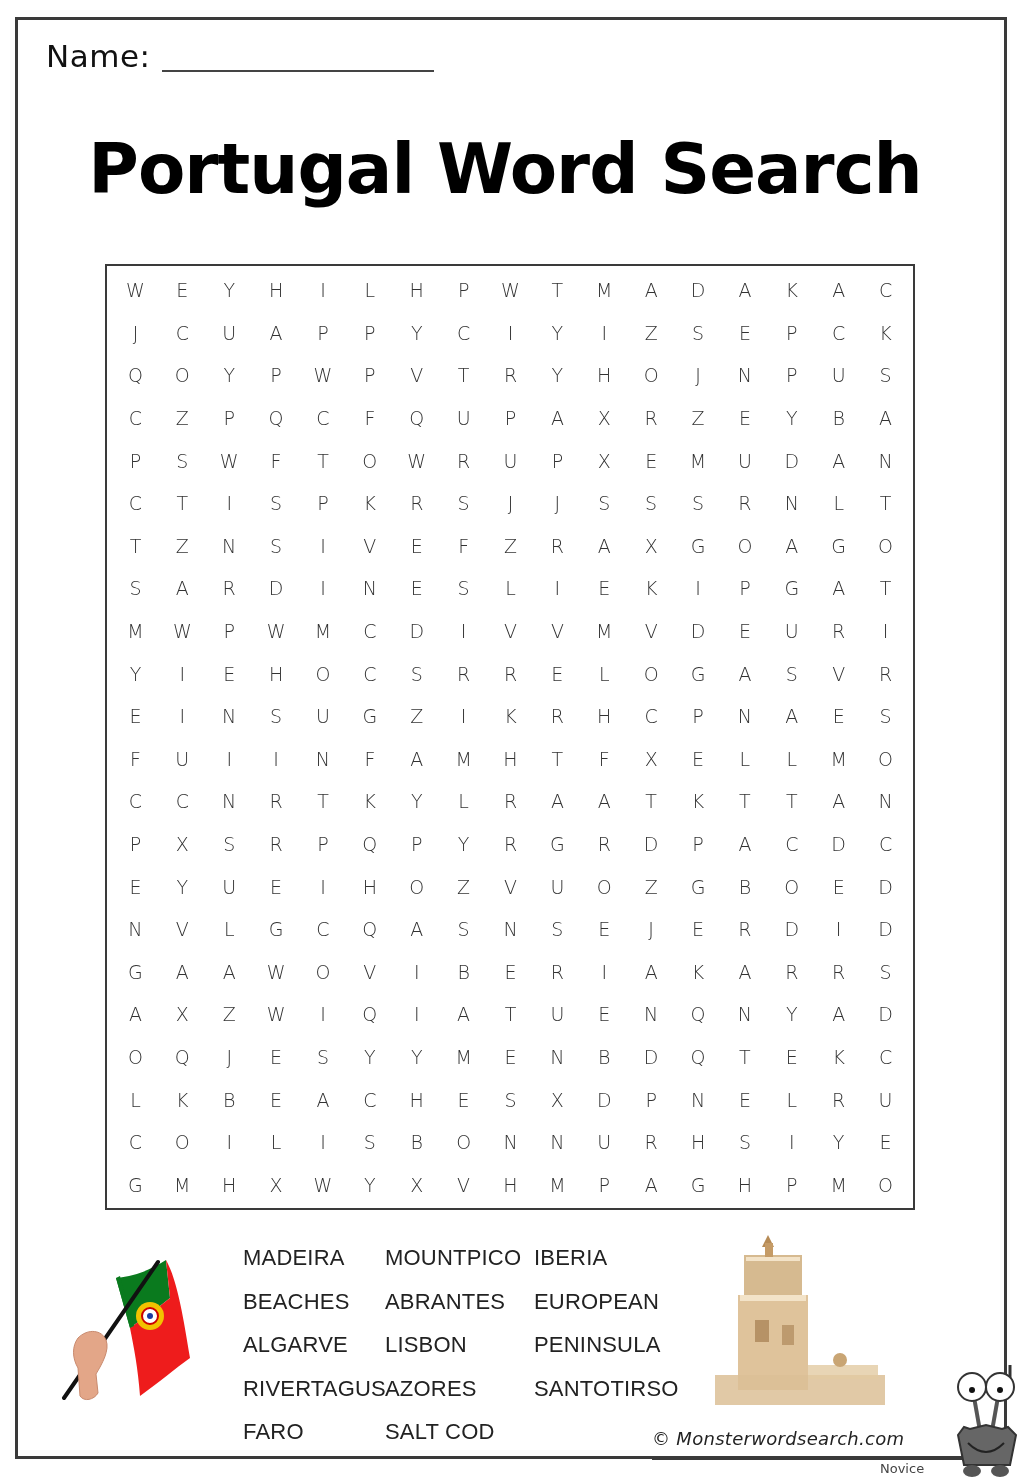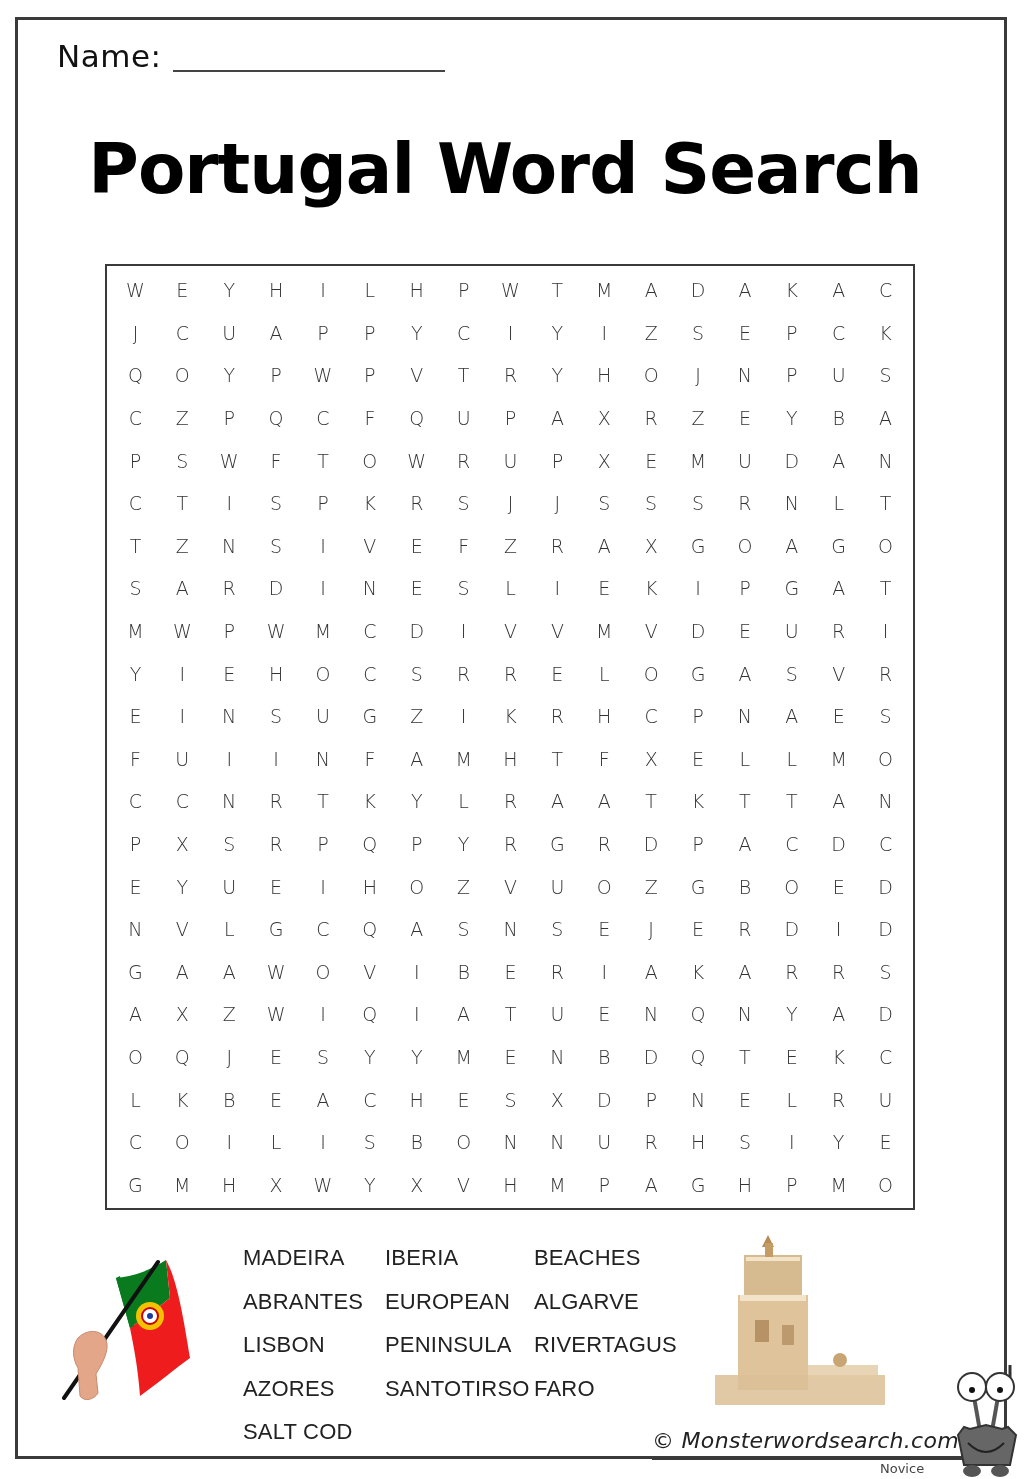--- a/index.html
+++ b/index.html
@@ -1,29 +1,29 @@
 <!DOCTYPE html>
 <html><head>
 <meta charset="utf-8">
 <style>
   html, body { margin:0; padding:0; background:#ffffff; }
   body { width:1024px; height:1479px; position:relative; overflow:hidden; font-family:"DejaVu Sans", sans-serif; color:#111; }
   .frame { position:absolute; left:15px; top:17px; width:986px; height:1436px; border:3px solid #3a3a3a; box-sizing:content-box; }
-  .name-row { position:absolute; left:46px; top:40px; display:flex; align-items:flex-end;margin-left:11px; }
+  .name-row { position:absolute; left:46px; top:40px; display:flex; align-items:flex-end; }
   .name-label { font-size:31px; letter-spacing:0.5px; font-family:"DejaVu Sans", sans-serif; line-height:1; color:#111; }
   .name-line { display:inline-block; width:272px; border-bottom:2px solid #444; margin-left:12px; height:30px; }
   .title { position:absolute; left:0; top:128px; width:1010px; text-align:center; font-family:"DejaVu Sans", sans-serif; font-weight:bold; font-size:69px; letter-spacing:-1px; color:#000; line-height:1.2; }
   .grid-box { position:absolute; left:105px; top:264px; width:810px; height:946px; border:2px solid #3a3a3a; box-sizing:border-box; }
   .grid { position:absolute; left:0; top:0; width:100%; height:100%; display:grid; grid-template-columns:repeat(17, 1fr); grid-template-rows:repeat(22, 1fr); padding:3px 4px 2px 5px; box-sizing:border-box; }
   .cell { display:flex; align-items:center; justify-content:center; font-family:"DejaVu Sans", sans-serif; font-size:19px; font-weight:300; color:#333; }
   .words { position:absolute; left:243px; top:1244px; display:grid; grid-template-columns:142px 149px 140px; grid-template-rows:repeat(5, 43.6px); }
   .word { font-family:"Liberation Sans", sans-serif; font-size:22px; color:#222; letter-spacing:0.2px; line-height:28px; }
   .flag { position:absolute; left:58px; top:1258px; width:140px; height:150px; }
   .tower { position:absolute; left:710px; top:1235px; width:180px; height:180px; }
-  .copyright { position:absolute; left:652px; top:1428px; font-family:"DejaVu Sans", sans-serif; font-size:22px; font-style:italic; color:#222; letter-spacing:0.3px; }
+  .copyright { position:absolute; left:652px; top:1428px; font-family:"DejaVu Sans", sans-serif; font-size:18px; font-style:italic; color:#222; letter-spacing:0.3px; }
   .footer-line { position:absolute; left:652px; top:1457px; width:330px; height:3px; background:#3a3a3a; }
   .level { position:absolute; left:880px; top:1461px; font-family:"DejaVu Sans", sans-serif; font-size:13px; color:#444; }
   .monster { position:absolute; left:950px; top:1365px; width:74px; height:114px; }
 </style>
 </head>
 <body>
 
 <div class="frame"></div>
 
 <div class="name-row">
@@ -418,20 +418,21 @@
   <path d="M72 70 L58 20 L62 18 L76 68 Z" fill="#0a7a1e"></path>
   <circle cx="92" cy="58" r="14" fill="#f2c200"></circle>
   <circle cx="92" cy="58" r="8" fill="#ffffff" stroke="#c00" stroke-width="2"></circle>
   <circle cx="92" cy="58" r="3" fill="#1a3aa0"></circle>
   <line x1="6" y1="140" x2="100" y2="4" stroke="#111" stroke-width="4" stroke-linecap="round"></line>
   <path d="M20 80 C30 70 44 72 48 82 C52 92 44 106 38 116 L40 135 C36 142 26 144 22 138 L20 110 C14 100 14 88 20 80 Z" fill="#e3a688" stroke="#c98a6e" stroke-width="1"></path>
 </svg>
 
 <div class="words" id="words">
     <div class="word">MADEIRA</div>
+    <div class="word">MOUNTPICO</div>
     <div class="word">IBERIA</div>
     <div class="word">BEACHES</div>
     <div class="word">ABRANTES</div>
     <div class="word">EUROPEAN</div>
     <div class="word">ALGARVE</div>
     <div class="word">LISBON</div>
     <div class="word">PENINSULA</div>
     <div class="word">RIVERTAGUS</div>
     <div class="word">AZORES</div>
     <div class="word">SANTOTIRSO</div>

